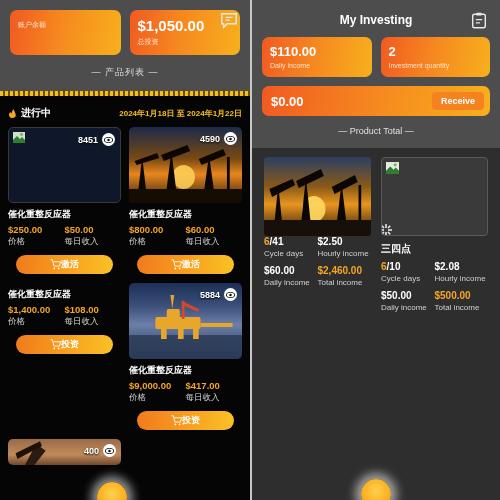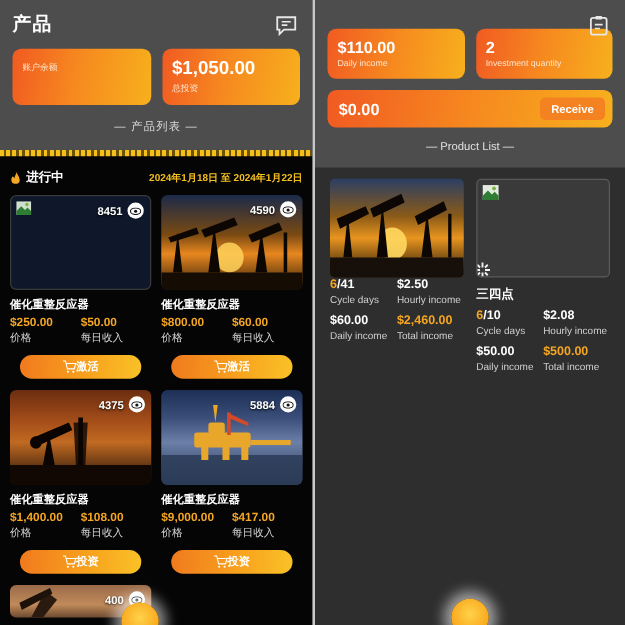--- a/index.html
+++ b/index.html
@@ -142,21 +142,20 @@
   .fab-left { bottom: -12px; left: 112px; }
 </style>
 </head>
 <body>
 
 <div class="screens">
 
   <div class="panel" id="left-panel">
 
     <div class="l-header">
-      <div class="l-title">产品</div>
       <div class="hdr-icon">
         <svg viewBox="0 0 20 20" width="18" height="18">
           <path d="M2 2 H18 V13 H8 L4 17 V13 H2 Z" fill="none" stroke="#e8e8e8" stroke-width="1.6"></path>
           <path d="M6 6 H14 M6 9 H11" stroke="#e8e8e8" stroke-width="1.4"></path>
         </svg>
       </div>
       <div class="stat-row">
         <div class="stat-card">
           <div class="stat-label">账户余额</div>
         </div>
@@ -263,41 +262,20 @@
                 <circle cx="5.5" cy="12" r="1.1" fill="#fff"></circle>
                 <circle cx="11" cy="12" r="1.1" fill="#fff"></circle>
               </svg>
             <span>激活</span>
           </button>
         </div>
       </div>
 
       <div class="grid2" style="margin-top:9px;">
         <div class="prod-card">
-          <div class="thumb" style="background:linear-gradient(180deg,#6b2d10 0%,#a8501a 35%,#c06a22 55%,#1a0c05 100%);">
-            <svg width="100%" height="100%" viewBox="0 0 120 76" preserveAspectRatio="none">
-              <path d="M0 60 H120 V76 H0 Z" fill="#120803"></path>
-              <g fill="#0a0502">
-                <path d="M28 60 L33 34 L38 60 Z"></path>
-                  <path d="M20 38 L50 26 L53 32 L23 45 Z"></path>
-                <circle cx="22" cy="42" r="5"></circle>
-                <rect x="58" y="22" width="4" height="38"></rect>
-                <path d="M54 26 L66 26 L64 60 L56 60 Z" opacity="0.8"></path>
-              </g>
-            </svg>
-            <div class="views">
-              <span class="views-num">4375</span>
-              <span class="eye-badge">
-                <svg width="9" height="6" viewBox="0 0 12 8">
-                    <ellipse cx="6" cy="4" rx="5.5" ry="3.5" fill="none" stroke="#111" stroke-width="1.2"></ellipse>
-                    <circle cx="6" cy="4" r="1.7" fill="#111"></circle>
-                  </svg>
-              </span>
-            </div>
-          </div>
           <div class="prod-name">催化重整反应器</div>
           <div class="pair">
             <div>
                 <div class="pv">$1,400.00</div>
                  <div class="pl">价格</div>
               </div>
             <div>
                 <div class="pv">$108.00</div>
                  <div class="pl">每日收入</div>
               </div>
@@ -384,20 +362,21 @@
       </div>
 
     </div>
 
     <button class="fab fab-left"></button>
   </div>
 
   <div class="panel" id="right-panel">
 
     <div class="r-header">
+      <div class="r-title">My Investing</div>
       <div class="hdr-icon" style="top:12px;right:12px;">
         <svg viewBox="0 0 20 20" width="18" height="18">
           <rect x="3" y="2.5" width="14" height="15" rx="2" fill="none" stroke="#e8e8e8" stroke-width="1.6"></rect>
           <rect x="7" y="0.8" width="6" height="3.2" rx="1" fill="#e8e8e8"></rect>
           <path d="M6.5 8.5 H13.5 M6.5 12 H11" stroke="#e8e8e8" stroke-width="1.5"></path>
         </svg>
       </div>
       <div class="r-stats">
         <div class="r-card">
           <div class="r-val">$110.00</div>
@@ -405,21 +384,21 @@
         </div>
         <div class="r-card">
           <div class="r-val">2</div>
           <div class="r-lbl">Investment quantity</div>
         </div>
       </div>
       <div class="wide-card">
         <div class="wide-val">$0.00</div>
         <button class="recv-btn">Receive</button>
       </div>
-      <div class="r-sep">— Product List —</div>
+      <div class="r-sep">— Product Total —</div>
     </div>
 
     <div class="r-body">
       <div class="r-grid">
 
         <div class="r-prod">
           <div class="r-thumb" style="background:linear-gradient(180deg,#2b3f63 0%,#8a5a18 38%,#e8951f 60%,#1e1208 100%);">
             <svg width="100%" height="100%" viewBox="0 0 120 79" preserveAspectRatio="none">
               <circle cx="56" cy="52" r="13" fill="#ffd861" opacity="0.9"></circle>
               <path d="M0 63 H120 V79 H0 Z" fill="#17100a"></path>

